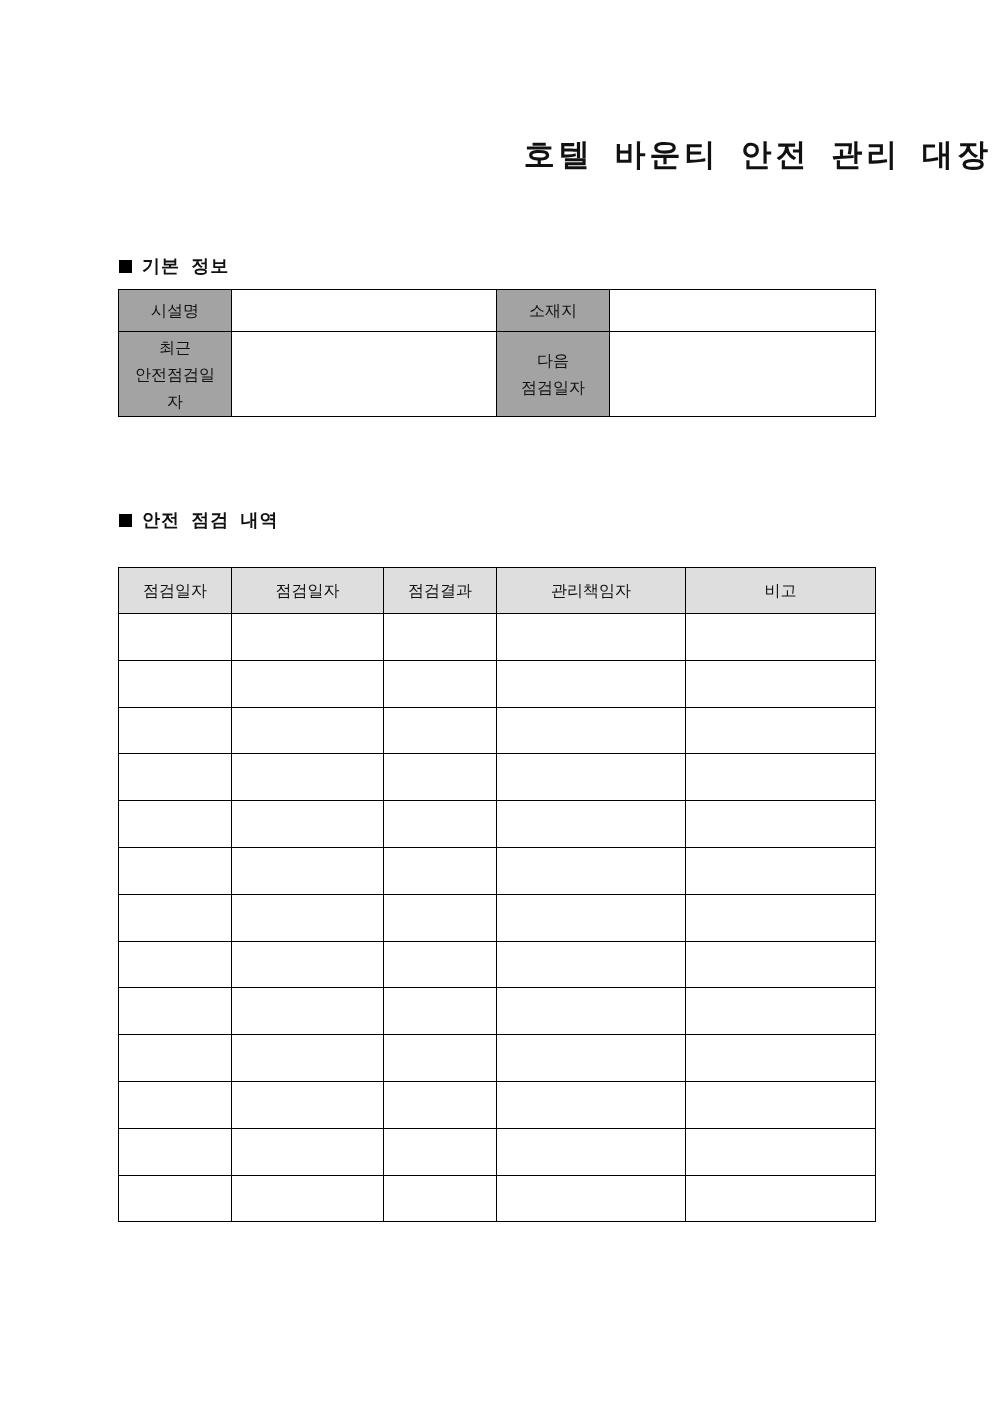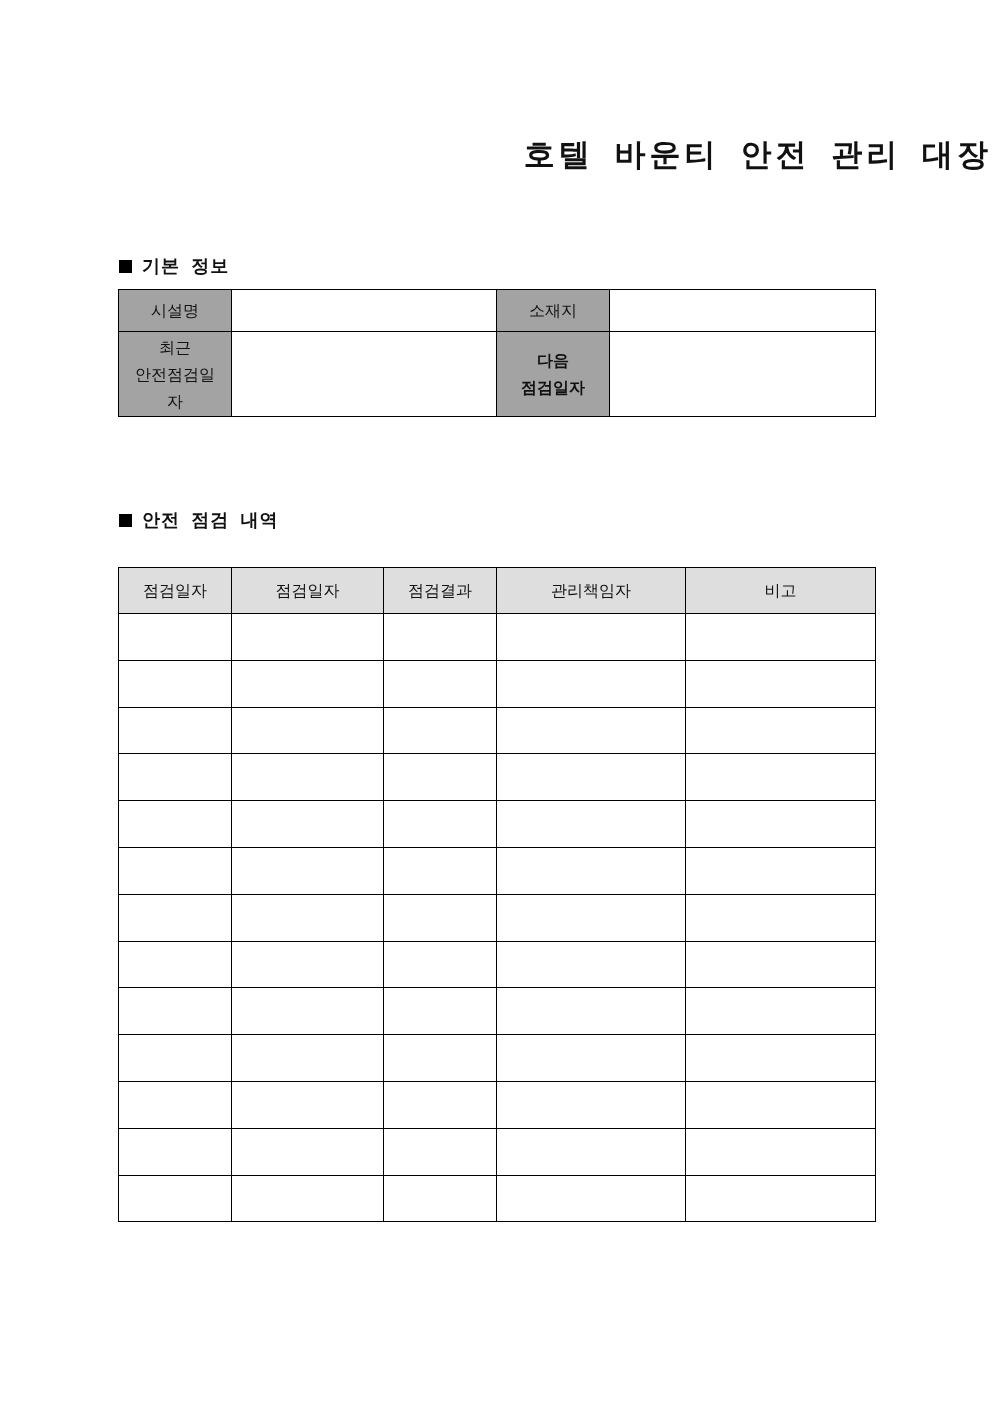--- a/index.html
+++ b/index.html
@@ -39,21 +39,21 @@
     <td class="lbl">시설명</td>
     <td></td>
     <td class="lbl">소재지</td>
     <td></td>
   </tr>
   <tr class="r3">
     <td class="lbl" style="white-space:pre-line;">최근
 안전점검일
 자</td>
     <td></td>
-    <td class="lbl" style="white-space:pre-line;font-weight:bold;">다음
+    <td class="lbl" style="white-space:pre-line;">다음
 점검일자</td>
     <td></td>
   </tr>
 </tbody>
   </table>
 
 <div class="section-head" style="top:508px;">
   <span class="square"></span>
   <span>안전 점검 내역</span>
 </div>

